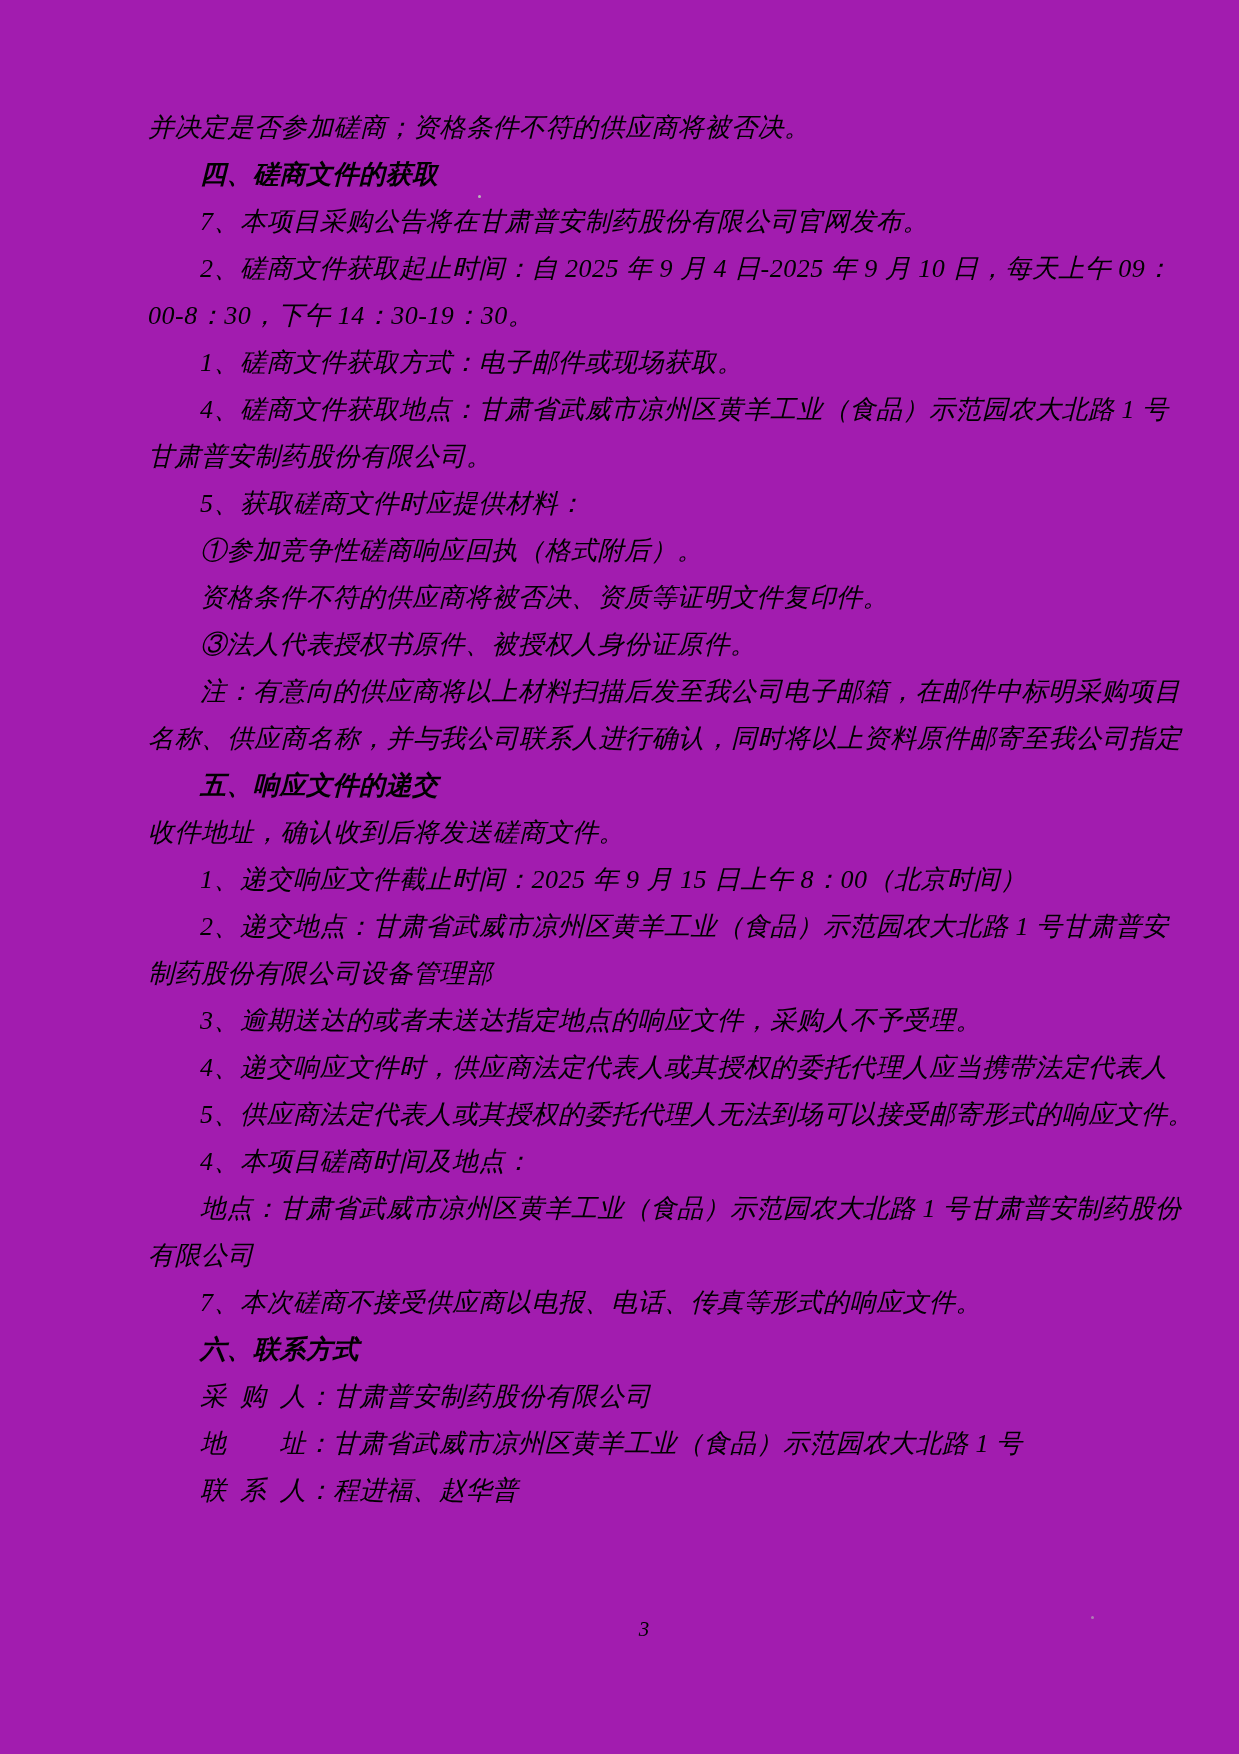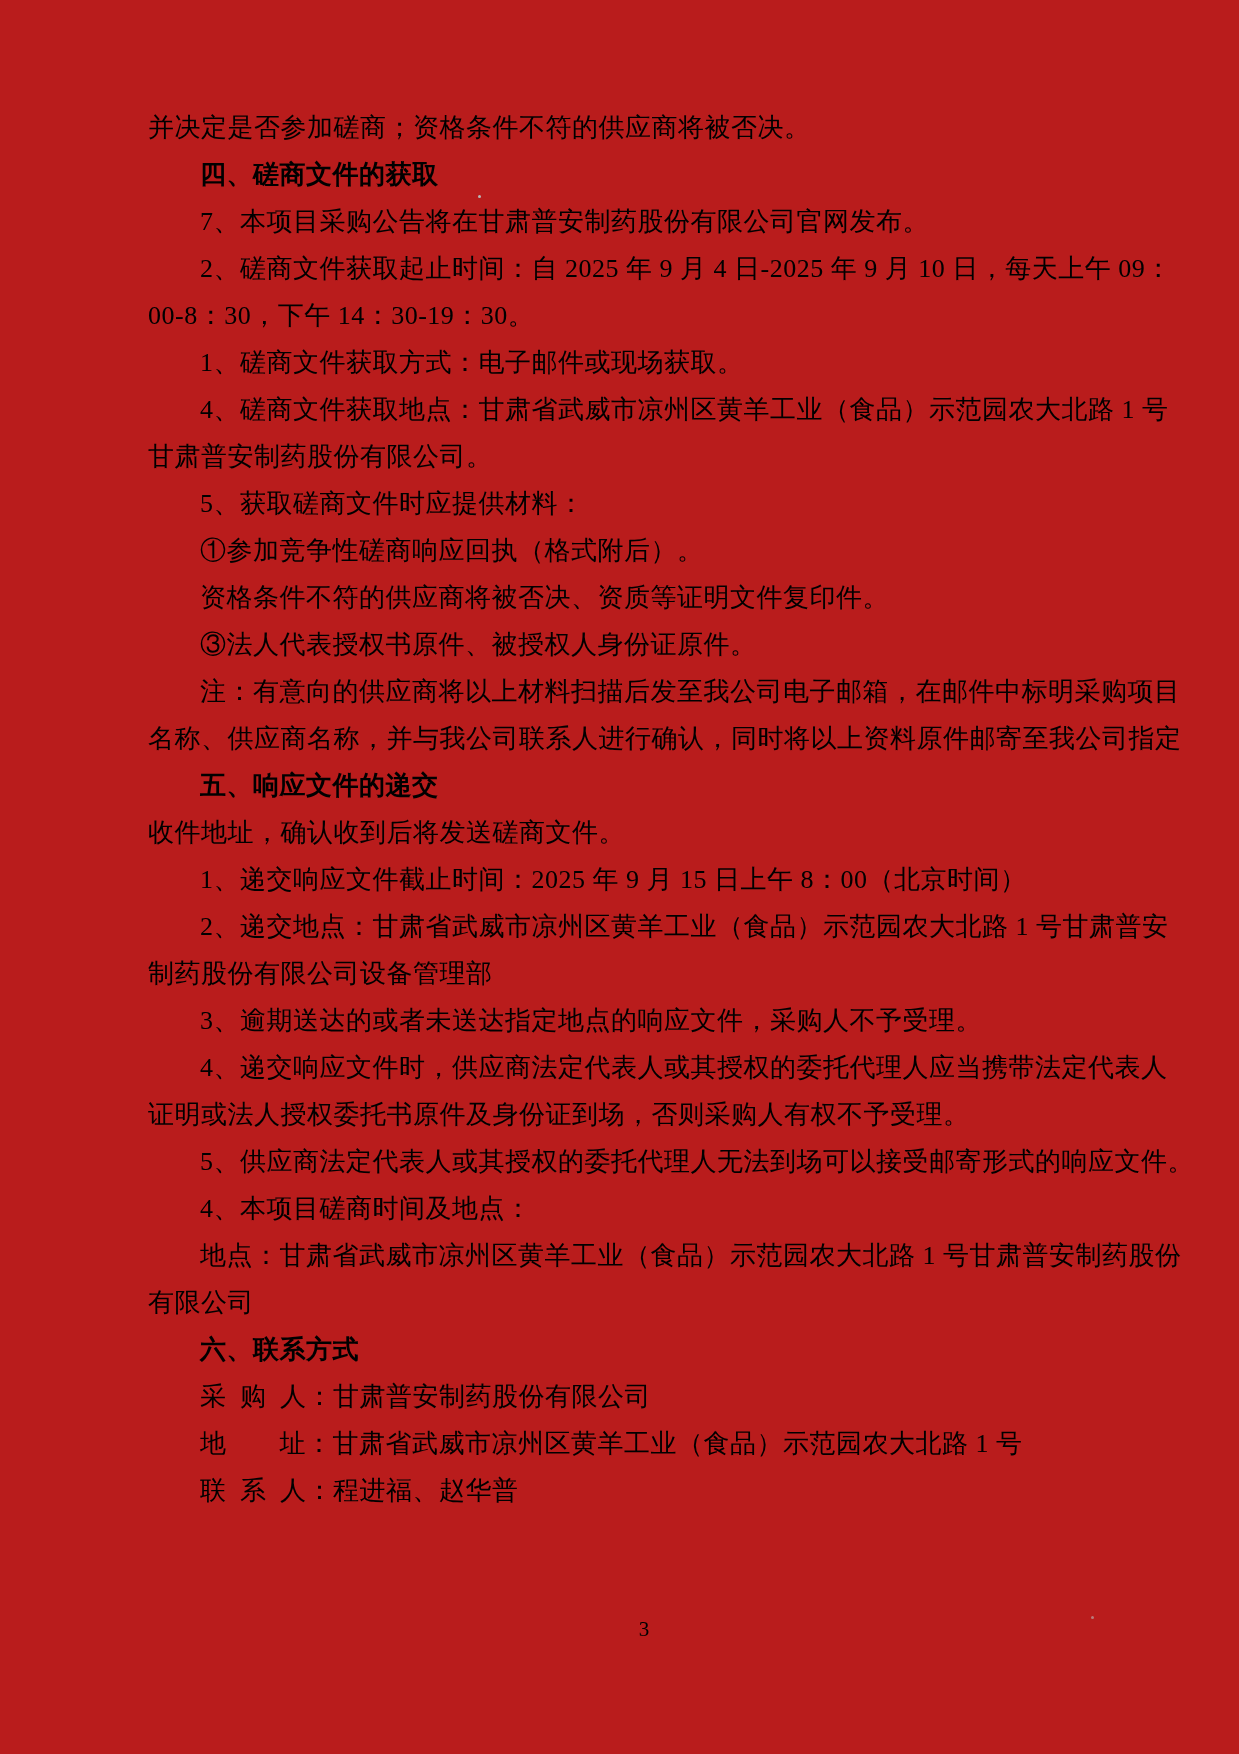--- a/index.html
+++ b/index.html
@@ -4,24 +4,25 @@
 <style>
   html, body {
     margin: 0;
     padding: 0;
     background: #ffffff;
   }
   .page {
     position: relative;
     width: 1239px;
     height: 1754px;
-    background: #b91c1c;
+    background: #a21caf;
     color: #000000;
     font-family: "Liberation Serif", "DejaVu Serif", serif;
     overflow: hidden;
+    font-style: italic;
   }
   .textblock {
     position: absolute;
     left: 148px;
     top: 104px;
     width: 992px;
   }
   .line {
     height: 47px;
     line-height: 47px;
@@ -71,25 +72,25 @@
     <div class="line indent">③法人代表授权书原件、被授权人身份证原件。</div>
     <div class="line indent">注：有意向的供应商将以上材料扫描后发至我公司电子邮箱，在邮件中标明采购项目</div>
     <div class="line">名称、供应商名称，并与我公司联系人进行确认，同时将以上资料原件邮寄至我公司指定</div>
     <div class="line indent heading">五、响应文件的递交</div>
     <div class="line">收件地址，确认收到后将发送磋商文件。</div>
     <div class="line indent">1、递交响应文件截止时间：2025 年 9 月 15 日上午 8：00（北京时间）</div>
     <div class="line indent">2、递交地点：甘肃省武威市凉州区黄羊工业（食品）示范园农大北路 1 号甘肃普安</div>
     <div class="line">制药股份有限公司设备管理部</div>
     <div class="line indent">3、逾期送达的或者未送达指定地点的响应文件，采购人不予受理。</div>
     <div class="line indent">4、递交响应文件时，供应商法定代表人或其授权的委托代理人应当携带法定代表人</div>
-    <div class="line">证明或法人授权委托书原件及身份证到场，否则采购人有权不予受理。</div>
     <div class="line indent">5、供应商法定代表人或其授权的委托代理人无法到场可以接受邮寄形式的响应文件。</div>
     <div class="line indent">4、本项目磋商时间及地点：</div>
     <div class="line indent">地点：甘肃省武威市凉州区黄羊工业（食品）示范园农大北路 1 号甘肃普安制药股份</div>
     <div class="line">有限公司</div>
+    <div class="line indent">7、本次磋商不接受供应商以电报、电话、传真等形式的响应文件。</div>
     <div class="line indent heading">六、联系方式</div>
     <div class="line indent">采 购 人：甘肃普安制药股份有限公司</div>
     <div class="line indent">地　　址：甘肃省武威市凉州区黄羊工业（食品）示范园农大北路 1 号</div>
     <div class="line indent">联 系 人：程进福、赵华普</div>
   </div>
 
   <div class="page-number">3</div>
 
   <div class="speck speck-1"></div>
   <div class="speck speck-2"></div>

